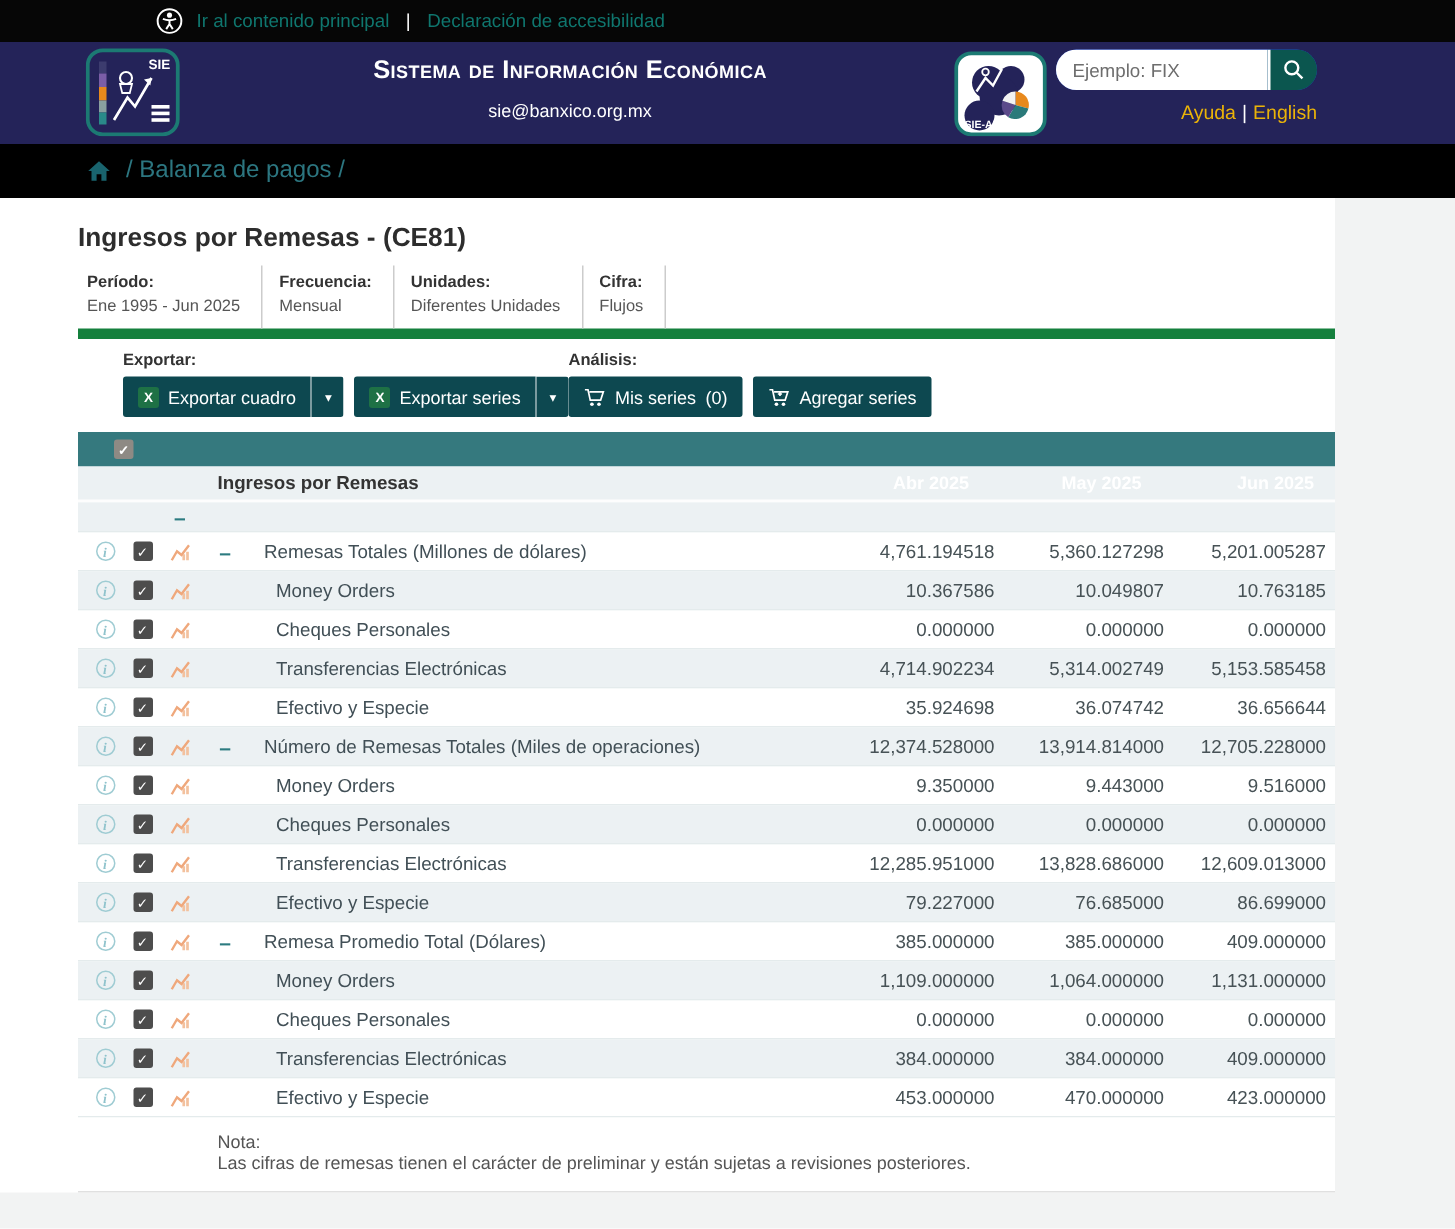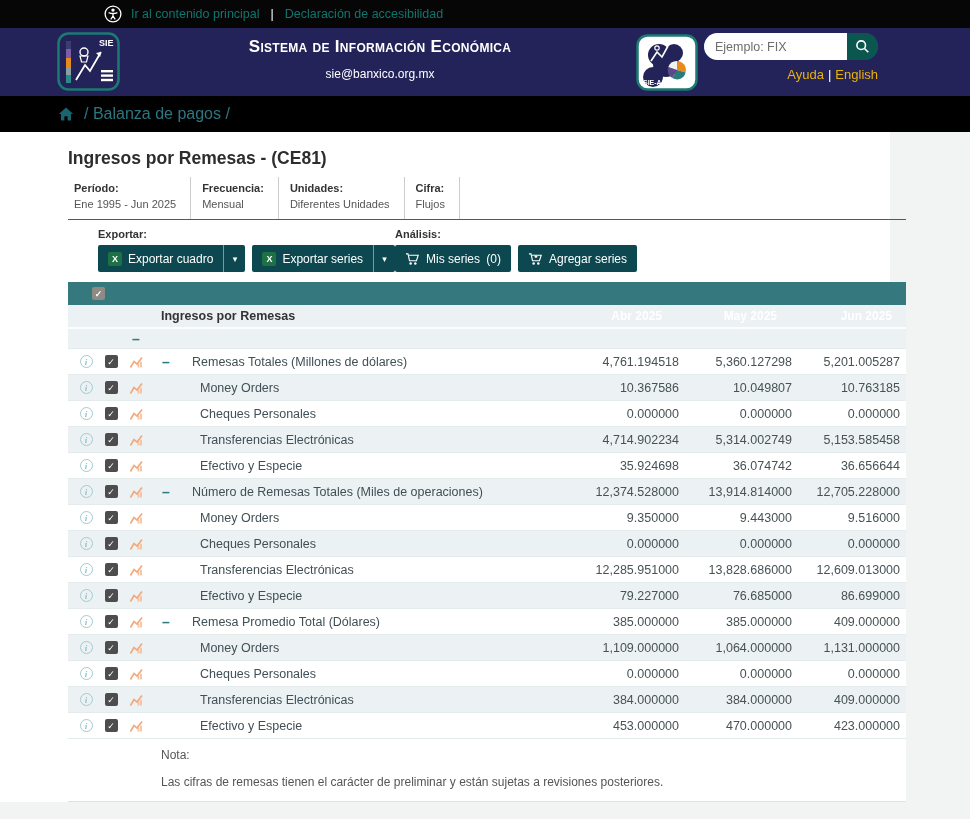--- a/index.html
+++ b/index.html
@@ -31,24 +31,24 @@
   .search-btn { width:33px; background:#0b564f; border:none; border-left:2px solid #fff; display:flex; align-items:center; justify-content:center; cursor:pointer; }
   .header-links { position:absolute; left:694px; top:39px; width:184px; text-align:right; color:#fff; font-size:13px; }
   .header-links a { color:#eab308;text-align:right; }
   .header-links .sep { padding:0 4px; }
 
   
   .breadcrumb-bar { height:36px; background:#000000; display:flex; align-items:center; gap:10px; padding-left:58px; font-size:16px; }
   .crumb { color:#2c7680; }
 
   
-  .main-panel { width:890px; background:#fff; padding-left:68px; }
+  .main-panel { width:890px; background:#fff; padding-left:52px; }
   h1.page-title { margin:0; padding-top:16px; font-size:17.5px; color:#2d2d2d; font-weight:bold; }
 
-  .meta-block { margin-top:8px; display:flex; width:838px; border-bottom:1px solid #15803d; }
+  .meta-block { margin-top:8px; display:flex; width:838px; border-bottom:7px solid #15803d; }
   .meta-item { padding:5px 14px 9px 6px; border-right:1px solid #ccc; }
   .meta-item + .meta-item { padding-left:11px; }
   .meta-label { font-weight:bold; font-size:11px; color:#333; }
   .meta-value { font-size:11px; color:#555; margin-top:4px; white-space:nowrap; }
 
   
   .actions-row { margin-top:8px; display:flex;margin-left:30px; }
   .export-group { width:297px; }
   .group-label { font-weight:bold; font-size:11px; color:#333; }
   .btn-row { margin-top:5px; display:flex; gap:7px; }
@@ -88,21 +88,21 @@
   .info-icon { width:13px; height:13px; border:1px solid #9fccd3; color:#8fc3cc; border-radius:50%;
     font-size:9px; font-style:italic; font-family:"Liberation Serif", serif; font-weight:bold;
     display:flex; align-items:center; justify-content:center; cursor:pointer; }
   .checkbox { width:13px; height:13px; background:#4d4d4d; border-radius:2px; color:#fff; font-size:9px;
     display:flex; align-items:center; justify-content:center; cursor:pointer; }
   .checkbox.gray { background:#8e8a84; }
   .chart-ico { display:flex; cursor:pointer; }
   .minus { color:#2c7b80; font-weight:bold; font-size:14px; line-height:1; cursor:pointer; }
 
   .note-block { background:#fff; padding:9px 0 12px 93px; border-bottom:1px solid #e0e0e0; color:#555; font-size:12px; }
-  .note-text { margin-top:13px; }
+  .note-text { }
 </style>
 </head>
 <body>
 
 <div class="topbar">
   <span style="display:flex;">
     <svg width="18" height="18" viewBox="0 0 18 18">
       <circle cx="9" cy="9" r="7.9" fill="none" stroke="#fff" stroke-width="1.3"></circle>
       <circle cx="9" cy="5.1" r="1.7" fill="#fff"></circle>
       <path d="M4.6 7.6 Q9 9.4 13.4 7.6" stroke="#fff" stroke-width="1.3" fill="none"></path>

